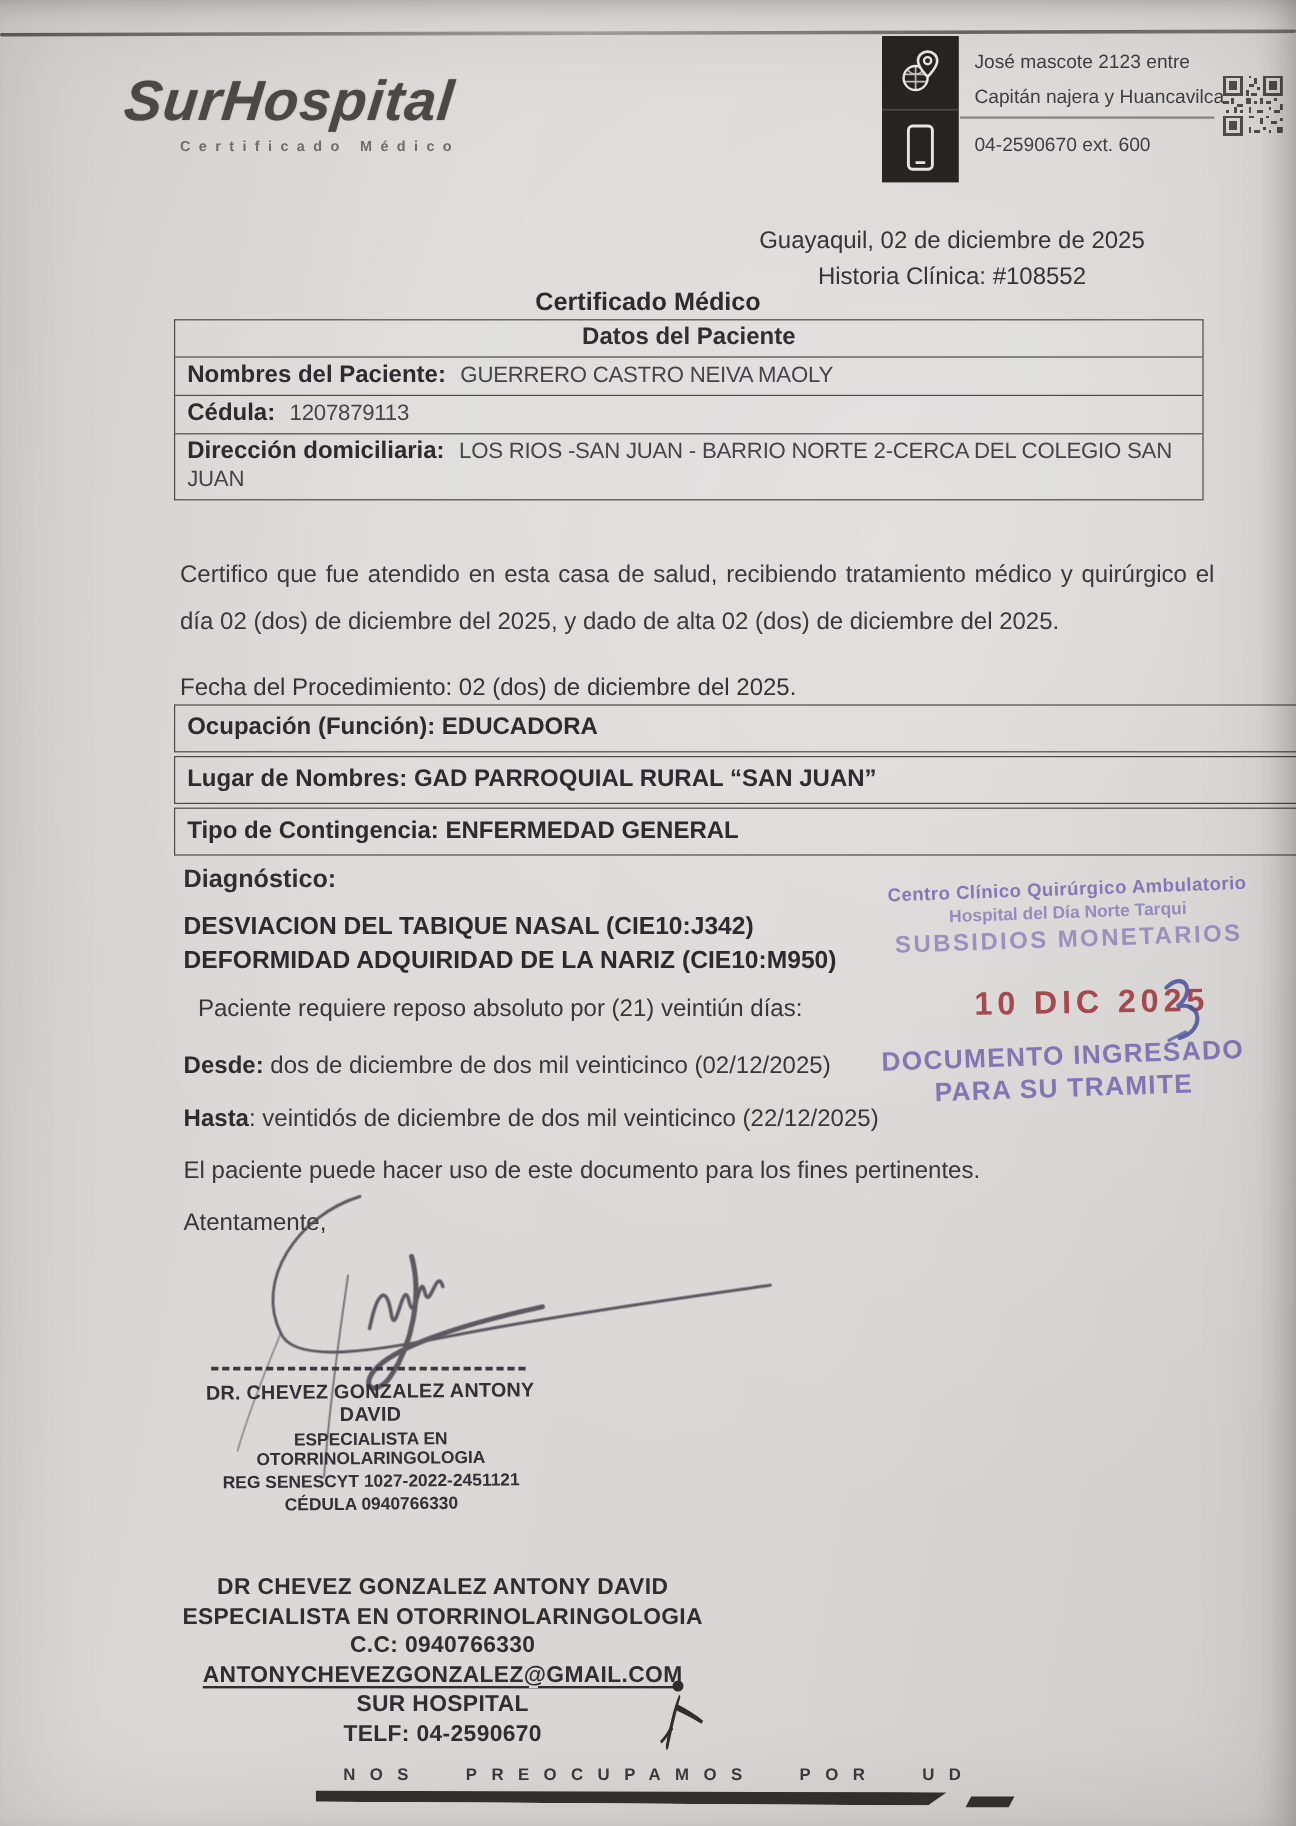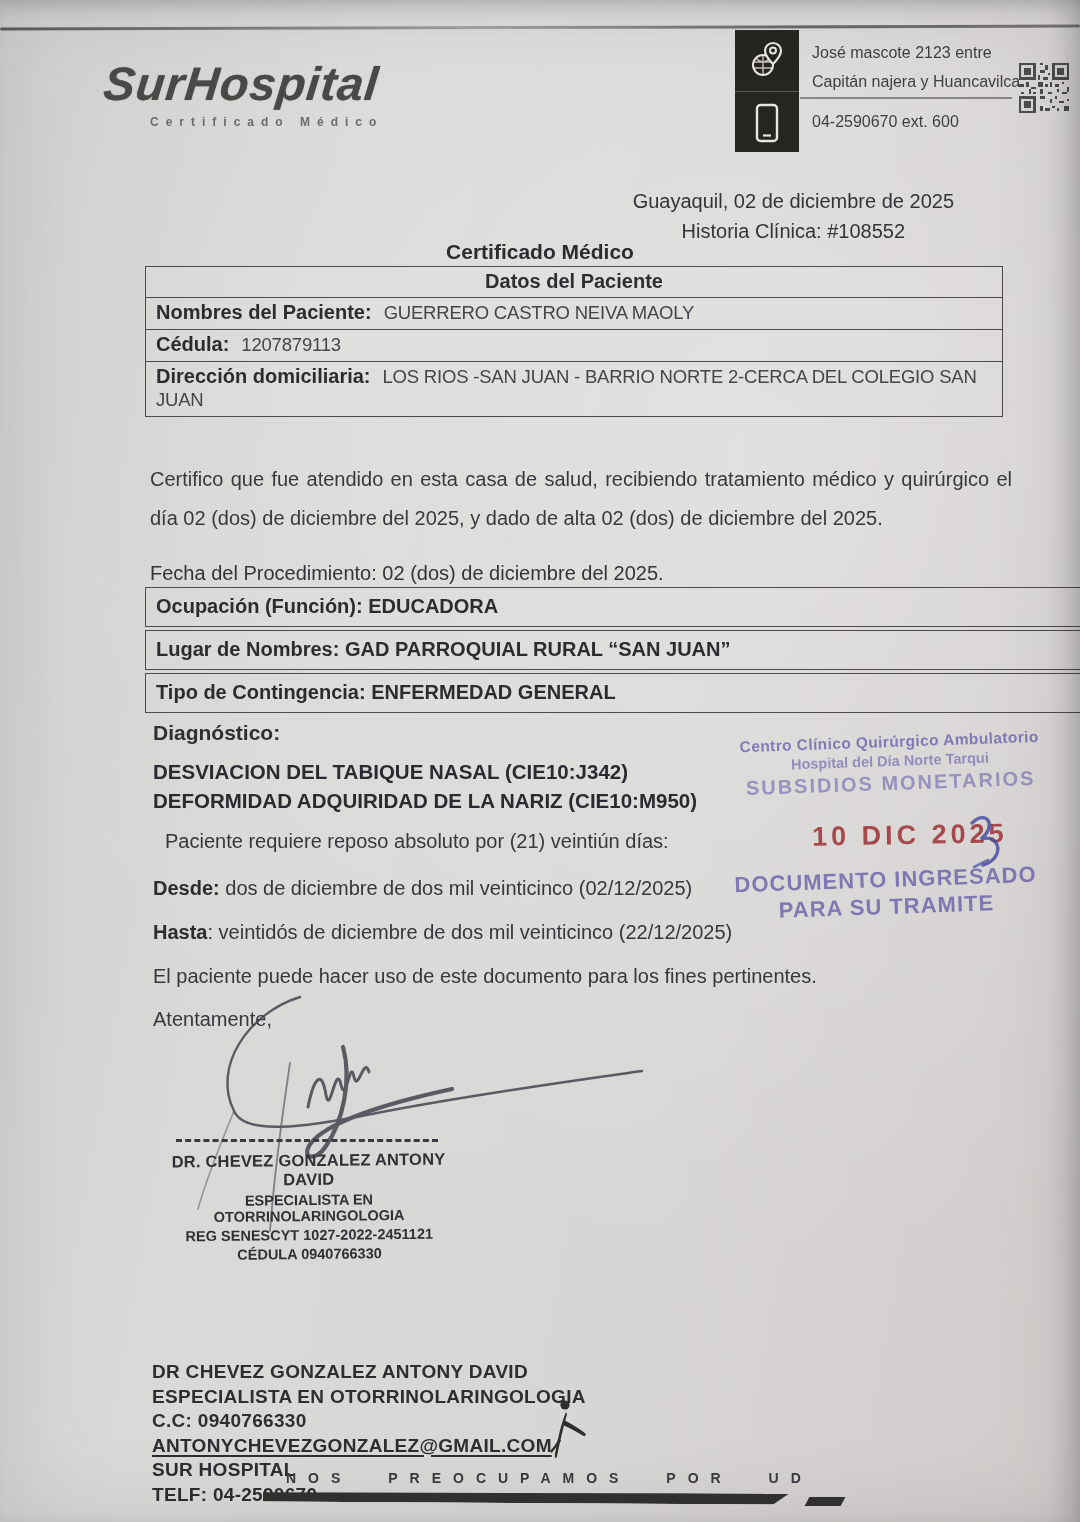--- a/index.html
+++ b/index.html
@@ -81,21 +81,21 @@
   }
   .pen-marks,.signature{position:absolute;pointer-events:none;}
   
   .dash-line{position:absolute;left:176px;top:1139px;width:262px;border-top:3.5px dashed #3b3a40;}
   .sig-stamp{position:absolute;left:148px;top:1151px;width:322px;text-align:center;color:#323036;transform:rotate(-.6deg);}
   .sig-stamp .n1{font-size:16.5px;font-weight:700;letter-spacing:.2px;}
   .sig-stamp .n2{font-size:14.5px;font-weight:700;margin-top:3px;}
   .sig-stamp .n3{font-size:14.5px;font-weight:700;margin-top:3px;}
   .sig-stamp .n4{font-size:14.5px;font-weight:700;margin-top:3px;}
   
-  .contact-block{position:absolute;left:152px;top:1360px;font-weight:700;font-size:19px;line-height:24.5px;letter-spacing:.3px;color:#2e2d32;}
+  .contact-block{position:absolute;left:152px;top:1311px;font-weight:700;font-size:19px;line-height:24.5px;letter-spacing:.3px;color:#2e2d32;text-align:center;}
   .contact-block .email{text-decoration:underline;text-decoration-thickness:2px;text-underline-offset:3px;}
   .person{position:absolute;left:545px;top:1398px;}
   
   .slogan{position:absolute;left:286px;top:1470px;font-size:14px;font-weight:600;letter-spacing:12px;word-spacing:20px;color:#3a393f;white-space:nowrap;}
   .bar-main{
     position:absolute;left:263px;top:1492px;width:526px;height:11px;background:#333230;
     clip-path:polygon(0 18%, 100% 0, 97% 100%, 0 100%);transform:rotate(.35deg);
   }
   .bar-tail{
     position:absolute;left:807px;top:1497px;width:36px;height:9px;background:#333230;

